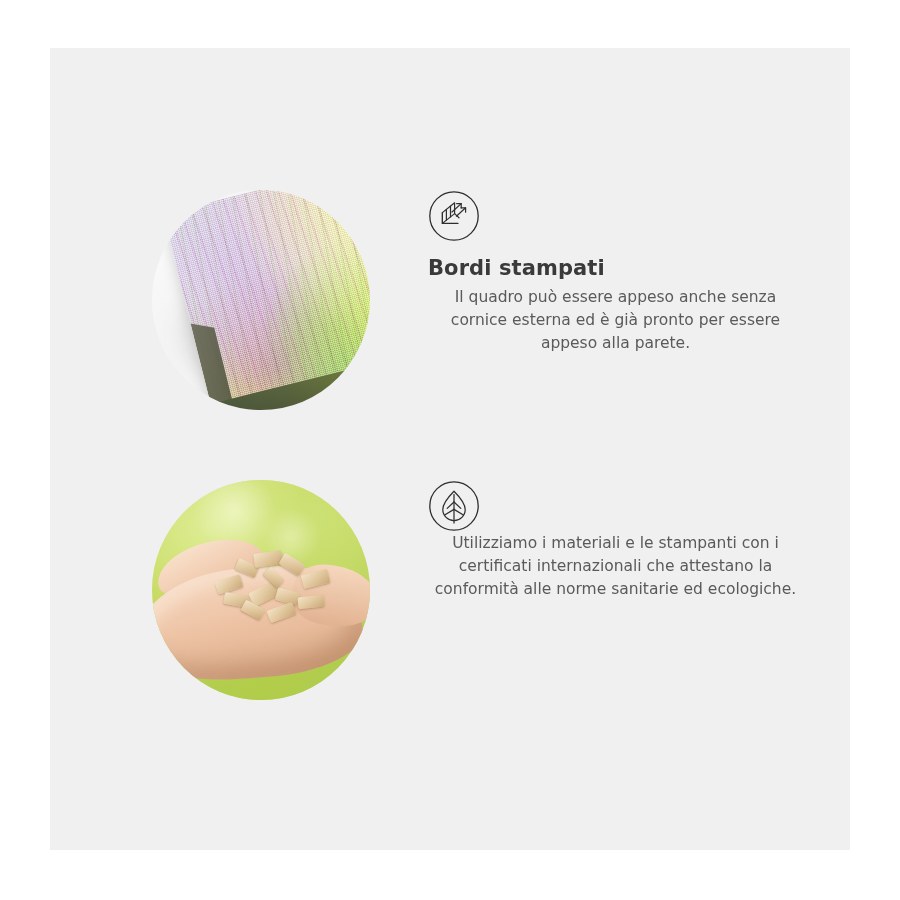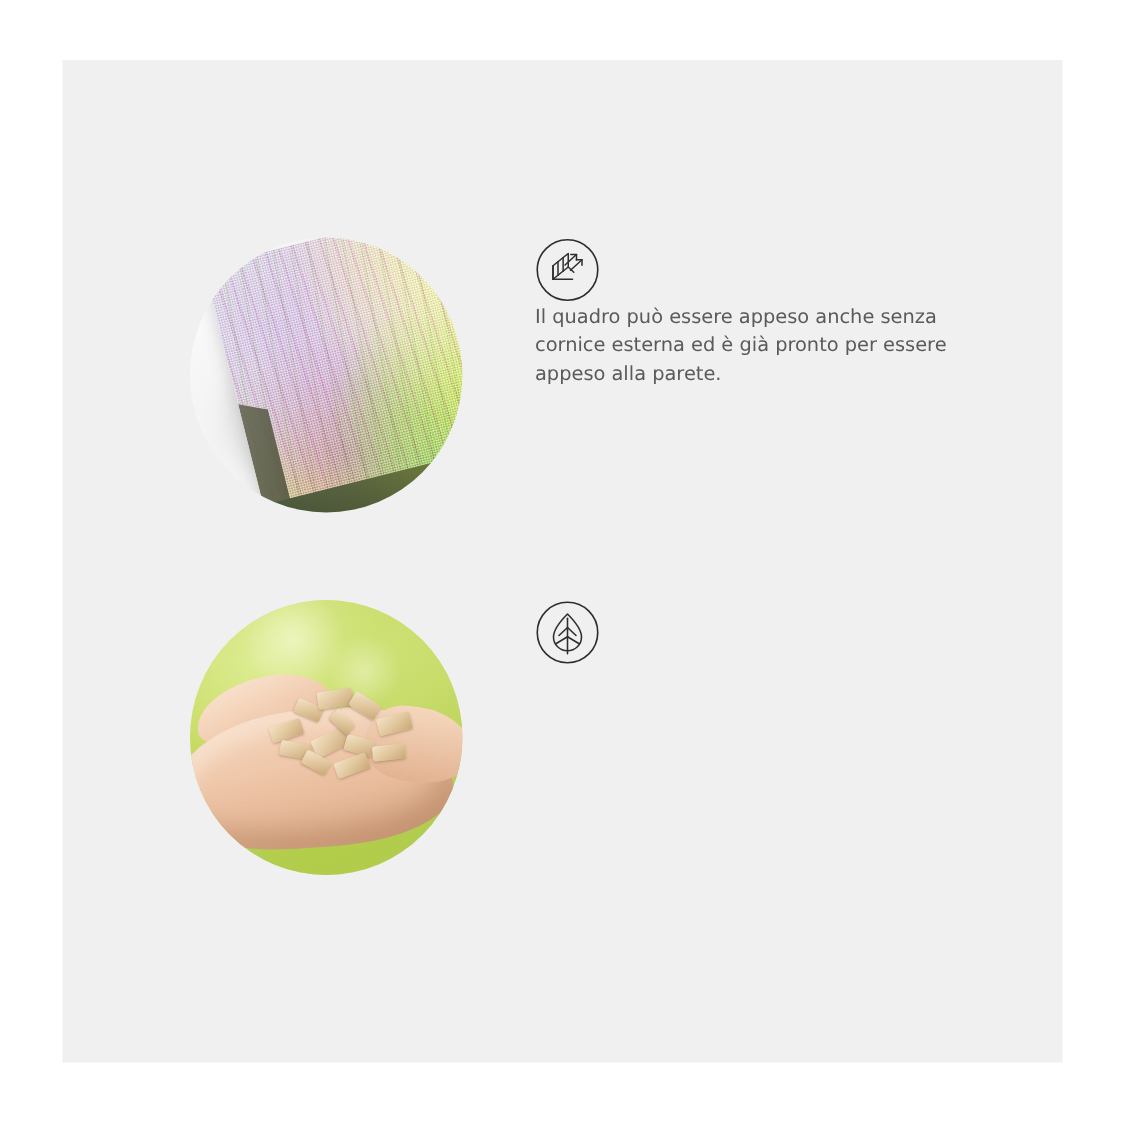--- a/index.html
+++ b/index.html
@@ -206,20 +206,21 @@
     font-weight: 700;
     color: #3a3a3a;
     letter-spacing: 0.1px;
   }
   .feature-desc {
     margin: 0;
     font-size: 15.5px;
     line-height: 1.47;
     color: #5a5a5a;
     max-width: 375px;
+    text-align: center;
   }
 </style>
 </head>
 <body>
 
 <div id="page">
   <div class="panel">
 
     <div class="feature feature-1">
 
@@ -245,20 +246,21 @@
             <path d="M18.4 19.4 L18.4 30.2"></path>
             <path d="M22.5 16.1 L22.5 26.9"></path>
             <path d="M14.4 33.4 L30.0 33.4"></path>
             <path d="M26.6 23.6 L31.0 27.8"></path>
             <path d="M24.0 22.0 L33.2 13.6"></path>
             <path d="M28.6 13.6 L33.2 13.6 L33.2 18.0"></path>
             <path d="M28.4 26.2 L37.6 17.8"></path>
             <path d="M33.0 17.8 L37.6 17.8 L37.6 22.2"></path>
           </g>
         </svg>
+        <h3 class="feature-title">Bordi stampati</h3>
         <p class="feature-desc">Il quadro può essere appeso anche senza cornice esterna ed è già pronto per essere appeso alla parete.</p>
       </div>
     </div>
 
     <div class="feature feature-2">
 
       <div class="media">
         <div class="photo-eco">
           <div class="eco-blur-lights"></div>
           <div class="hand hand-thumb"></div>
@@ -286,17 +288,18 @@
           <circle cx="26" cy="26" r="24.2" fill="none" stroke="#2e2e2e" stroke-width="1.3"></circle>
           <g fill="none" stroke="#2e2e2e" stroke-width="1.25" stroke-linecap="round" stroke-linejoin="round">
             <path d="M26 11.2 C33.4 18.6 37.2 24.4 37.2 29.6 C37.2 35.8 32.2 40.6 26 40.6 C19.8 40.6 14.8 35.8 14.8 29.6 C14.8 24.4 18.6 18.6 26 11.2 Z"></path>
             <path d="M26 14.6 L26 43.0"></path>
             <path d="M26 22.0 L19.2 28.4"></path>
             <path d="M26 22.0 L32.8 28.4"></path>
             <path d="M26 29.4 L17.0 34.8"></path>
             <path d="M26 29.4 L35.0 34.8"></path>
           </g>
         </svg>
+        <p class="feature-desc">Utilizziamo i materiali e le stampanti con i certificati internazionali che attestano la conformità alle norme sanitarie ed ecologiche.</p>
       </div>
     </div>
 
   </div>
 </div>
 
 </body></html>

